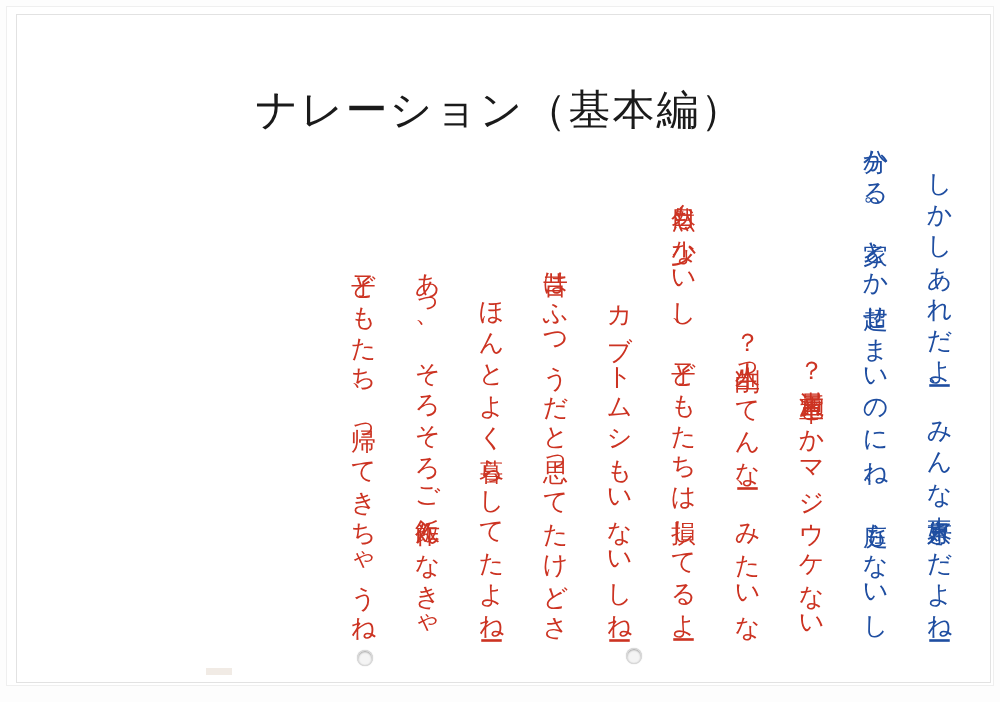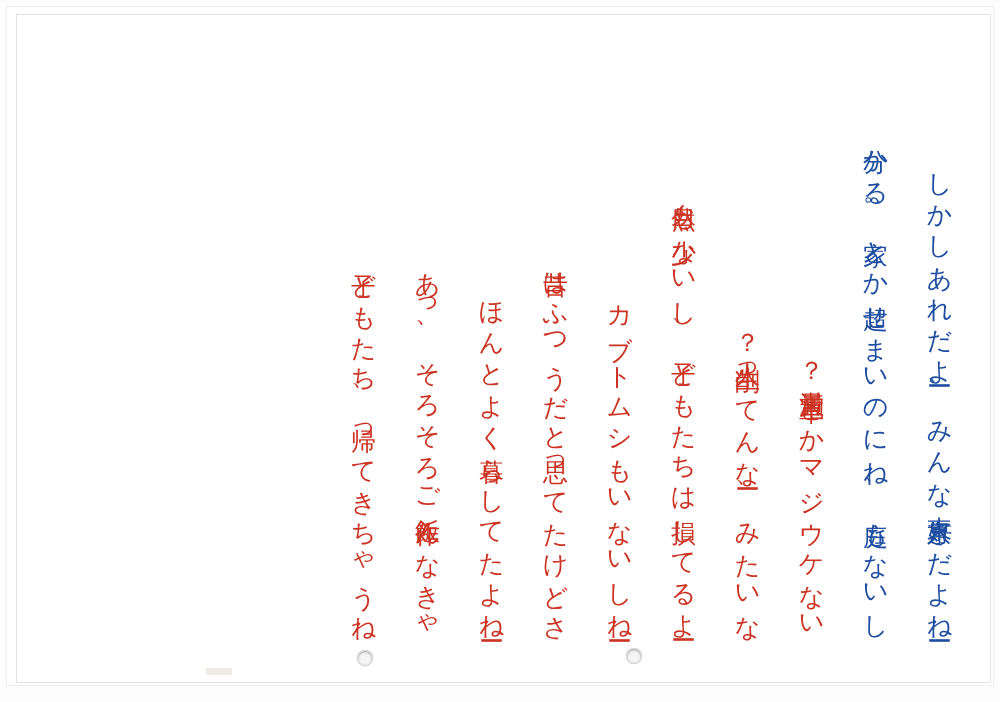--- a/index.html
+++ b/index.html
@@ -106,20 +106,21 @@
 <body>
 
 <div id="page">
   <div id="sheet">
     <div class="edge edge-top"></div>
     <div class="edge edge-bottom"></div>
     <div class="edge edge-left"></div>
     <div class="edge edge-right"></div>
   </div>
 
+  <div id="title">ナレーション（基本編）</div>
 
   <div id="columns">
     <div class="col blue">しかしあれだよー、みんな東京好きだよねー</div>
     <div class="col blue">分かる。家とか超せまいのにね、庭もないし</div>
     <div class="col red">満員電車とかマジウケない？</div>
     <div class="col red">人生削ってんなー、みたいな？</div>
     <div class="col red">自然も少ないし、子どもたちは損してるよー</div>
     <div class="col red">カブトムシもいないしねー</div>
     <div class="col red">昔はふつうだと思ってたけどさ</div>
     <div class="col red">ほんとよく暮らしてたよねー</div>

